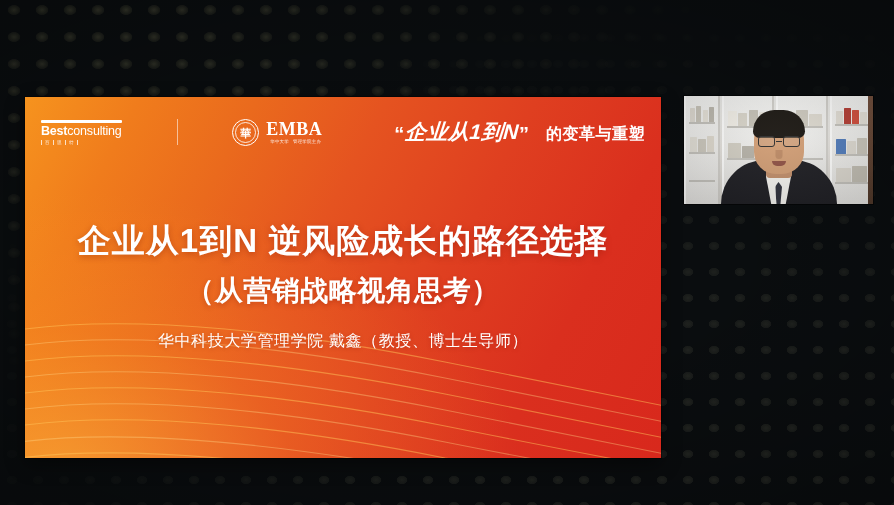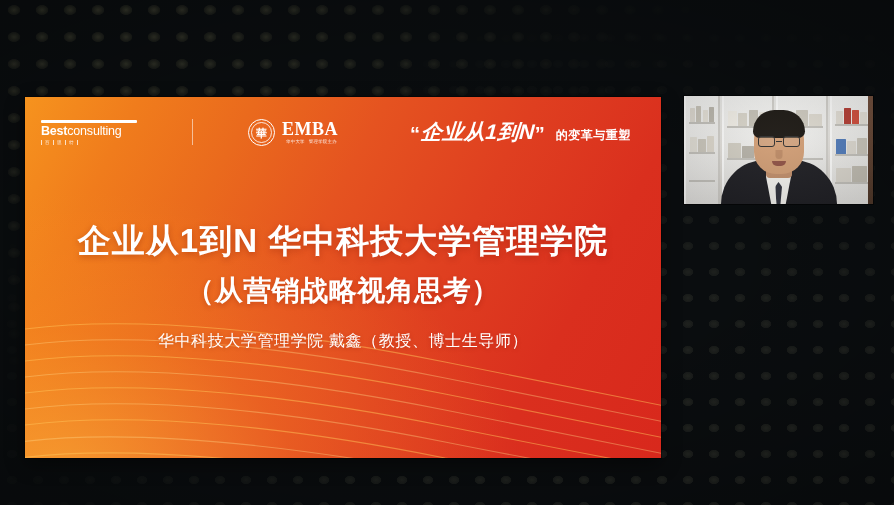--- a/index.html
+++ b/index.html
@@ -151,21 +151,21 @@
   .tagline .q {
     font-size: 20px; font-weight: 700; line-height: 1;
     transform: translateY(2px); margin-right: 1px;
   }
   .tagline .hl {
     font-size: 21px; font-weight: 800; font-style: italic;
     letter-spacing: .5px;
     transform: skewX(-4deg);
   }
   .tagline .rest {
-    font-size: 12px; font-weight: 700; margin-left: 10px; letter-spacing: .5px;
+    font-size: 16px; font-weight: 700; margin-left: 16px; letter-spacing: .5px;
   }
 
   
   .slide-title {
     position: absolute; left: 0; right: 0; top: 122px;
     text-align: center;
     color: #fff;
     font-size: 33px; font-weight: 700; letter-spacing: 1px;
     text-shadow: 0 2px 6px rgba(120,20,0,.35);
     white-space: nowrap;
@@ -364,21 +364,21 @@
       </div>
 
       <div class="tagline">
         <span class="q">“</span>
         <span class="hl">企业从1到N</span>
         <span class="q">”</span>
         <span class="rest">的变革与重塑</span>
       </div>
     </div>
 
-    <div class="slide-title">企业从1到N 华中科技大学管理学院</div>
+    <div class="slide-title">企业从1到N 逆风险成长的路径选择</div>
     <div class="slide-subtitle">（从营销战略视角思考）</div>
     <div class="slide-presenter">华中科技大学管理学院 戴鑫（教授、博士生导师）</div>
 
   </div>
 
   <div id="webcam">
     <div class="room">
       <div class="cab c1">
         <div class="shelf" style="top:26px"></div>
         <div class="shelf" style="top:56px"></div>

